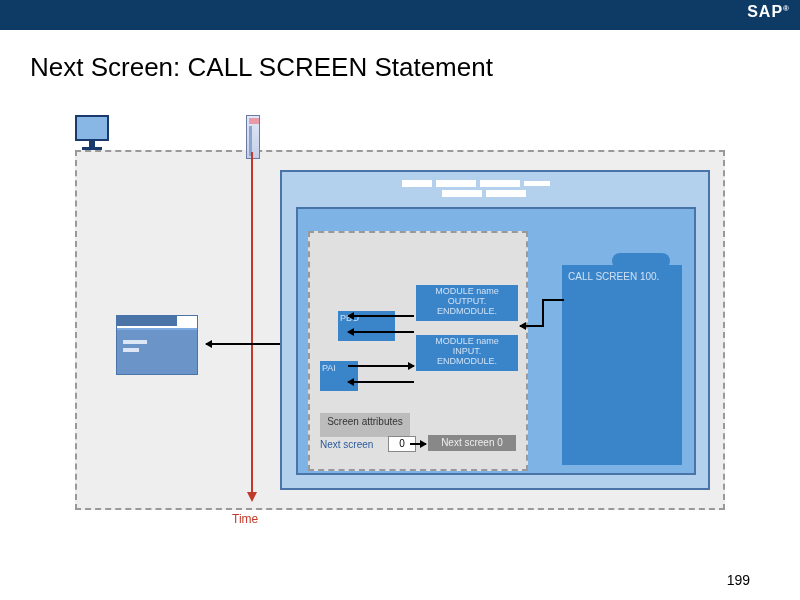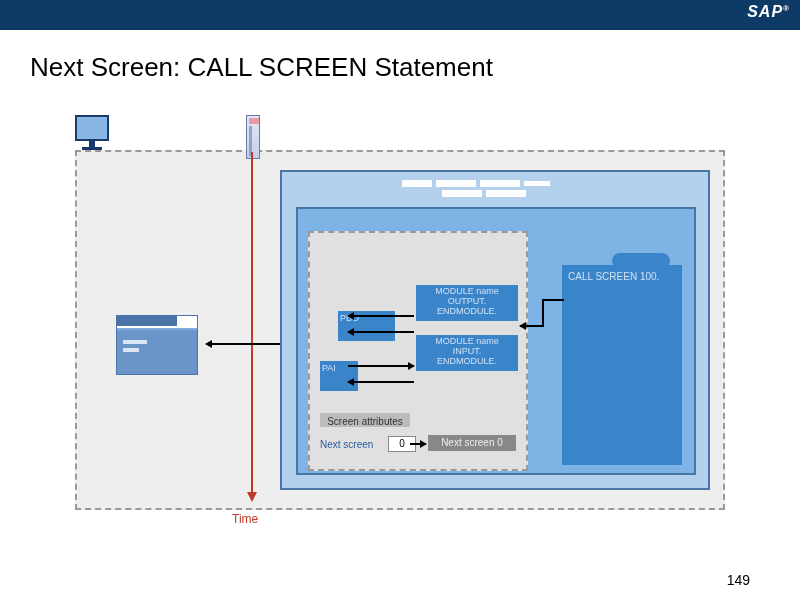--- a/index.html
+++ b/index.html
@@ -1,18 +1,18 @@
 <!DOCTYPE html>
 <html><head>
 <meta charset="utf-8">
 <style>
   * { box-sizing: border-box; margin: 0; padding: 0; }
   body { width: 800px; height: 600px; font-family: Arial, sans-serif; background: #fff; position: relative; overflow: hidden; }
   .topbar { width: 100%; height: 30px; background: #0d3b66; position: relative; }
-  .logo { position: absolute; right: 10px; top: 3px; color: #fff; font-weight: bold; font-size: 16px; font-style: italic; letter-spacing: 1px; }
+  .logo { position: absolute; right: 10px; top: 3px; color: #fff; font-weight: bold; font-size: 16px; letter-spacing: 1px; }
   .logo sup { font-size: 8px; }
   .divider { width: 100%; height: 6px; background: #fff; }
   .title { margin: 16px 0 0 30px; font-size: 26px; font-weight: normal; color: #000; }
   .canvas { position: absolute; left: 75px; top: 150px; width: 650px; height: 360px; background: #eee; border: 2px dashed #999; }
   .monitor { position: absolute; left: 75px; top: 115px; }
   .monitor .screen { width: 34px; height: 26px; background: #88b7e6; border: 2px solid #1a3a6e; }
   .monitor .stand { width: 6px; height: 6px; background: #1a3a6e; margin: 0 auto; }
   .monitor .base { width: 20px; height: 3px; background: #1a3a6e; margin: 0 auto; }
   .server { position: absolute; left: 246px; top: 115px; width: 14px; height: 44px; background: linear-gradient(#e0e8f8,#c4d0e8); border: 1px solid #6a7aa0; }
   .server::before { content:""; position:absolute; top:2px; left:2px; width:10px; height:6px; background:#e89aa8; }
@@ -42,21 +42,21 @@
   .screenbox { position: absolute; left: 10px; top: 8px; width: 66px; height: 48px; background: #3a85c9; color: #fff; font-size: 11px; padding: 4px; }
   .screenbox .lines { position: relative; }
   .screenbox .l1 { width:18px; height:3px; background:#fff; margin-bottom:3px; }
   .screenbox .l2 { width:24px; height:3px; background:#fff; margin-bottom:3px; }
   .screenbox .l3 { width:12px; height:3px; background:#fff; }
   .screenbox .num { position:absolute; right:6px; bottom:4px; }
   .pbo { position: absolute; left: 28px; top: 78px; width: 57px; height: 30px; background: #3a85c9; color: #cfe1f5; font-size: 9px; padding: 2px; }
   .pai { position: absolute; left: 10px; top: 128px; width: 38px; height: 30px; background: #3a85c9; color: #cfe1f5; font-size: 9px; padding: 2px; }
   .modout { position:absolute; left:118px; top:76px; width:102px; height:36px; background:#3a85c9; color:#cfe1f5; font-size:9px; text-align:center; padding:2px; line-height:1.1; }
   .modin { position:absolute; left:118px; top:126px; width:102px; height:36px; background:#3a85c9; color:#cfe1f5; font-size:9px; text-align:center; padding:2px; line-height:1.1; }
-  .screenattr { position:absolute; left:10px; top:180px; width:90px; height:14px; background:#bcbcbc; font-size:10px; text-align:center; line-height:18px; color:#333; }
+  .screenattr { position:absolute; left:10px; top:180px; width:90px; height:24px; background:#bcbcbc; font-size:10px; text-align:center; line-height:18px; color:#333; }
   .nextlabel { position:absolute; left:10px; top:206px; font-size:10px; color:#2a5a9a; }
   .nextval { position:absolute; left:78px; top:203px; width:28px; height:16px; background:#fff; border:1px solid #888; font-size:10px; text-align:center; line-height:14px; }
   .nextscreen0 { position:absolute; left:130px; top:226px; width:88px; height:16px; background:#888; color:#eee; font-size:10px; text-align:center; line-height:16px; }
   .callbox { position:absolute; right:12px; top:56px; width:120px; height:200px; background:#3a85c9; color:#cfe1f5; font-size:10px; padding:6px; }
   .arrow { position:absolute; background:#000; height:1.5px; }
   .arrow::before, .arrow::after { content:""; position:absolute; width:0; height:0; }
   .arrow.dbl::before { left:-1px; top:-3px; border-top:4px solid transparent; border-bottom:4px solid transparent; border-right:7px solid #000; }
   .arrow.dbl::after { right:-1px; top:-3px; border-top:4px solid transparent; border-bottom:4px solid transparent; border-left:7px solid #000; }
   .arrow.left::before { left:-1px; top:-3px; border-top:4px solid transparent; border-bottom:4px solid transparent; border-right:7px solid #000; }
   .arrow.right::after { right:-1px; top:-3px; border-top:4px solid transparent; border-bottom:4px solid transparent; border-left:7px solid #000; }
@@ -135,13 +135,13 @@
     <div class="arrow left" style="left:50px; top:172px; width:66px;"></div>
 
     <div class="vline" style="left:244px; top:90px; height:28px;"></div>
     <div class="arrow left" style="left:222px; top:116px; width:22px;"></div>
     <div class="arrow" style="left:244px; top:90px; width:22px;"></div>
 
     <div class="arrow right" style="left:112px; top:234px; width:16px;"></div>
   </div>
 </div>
 
-<div class="pagenum">149</div>
+<div class="pagenum">199</div>
 
 </body></html>

